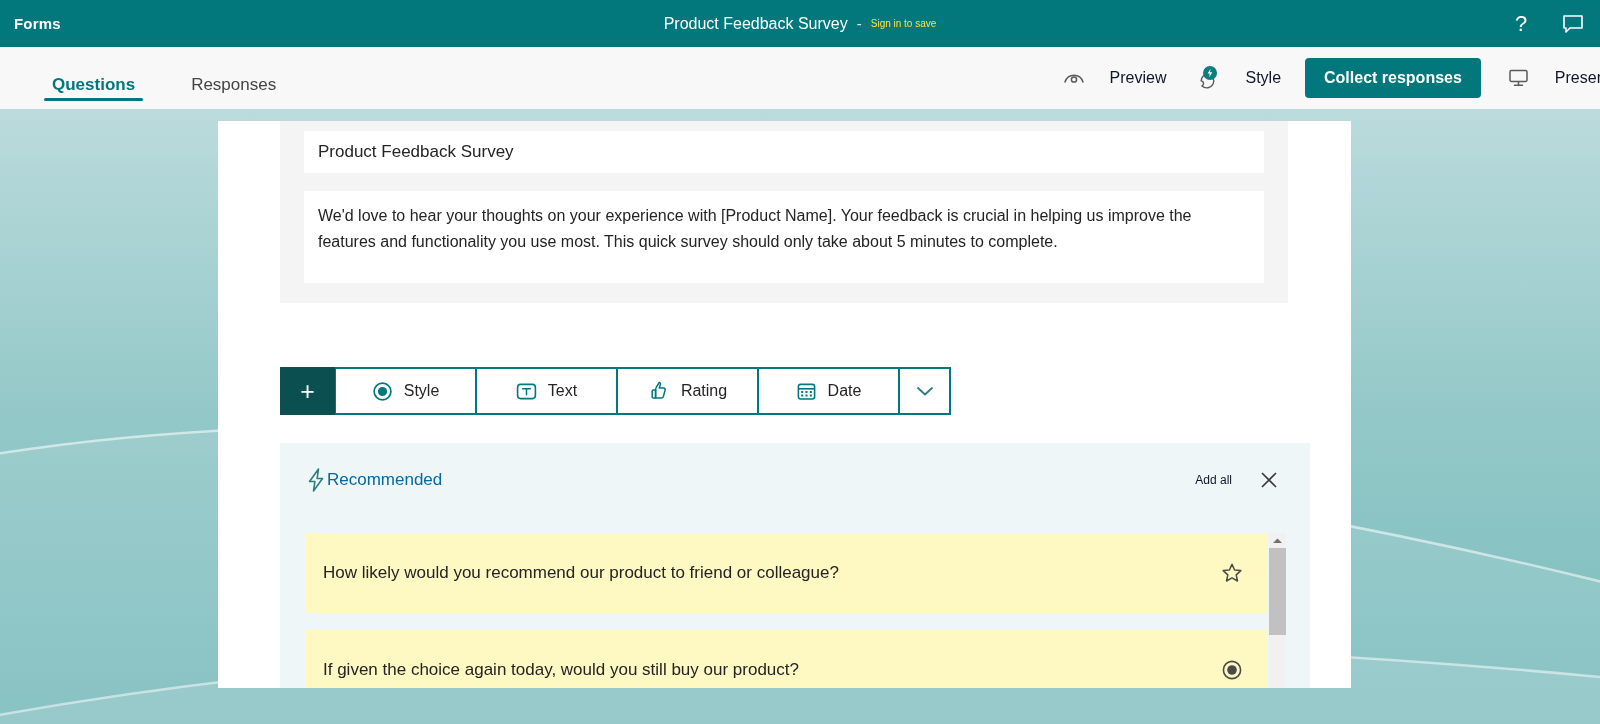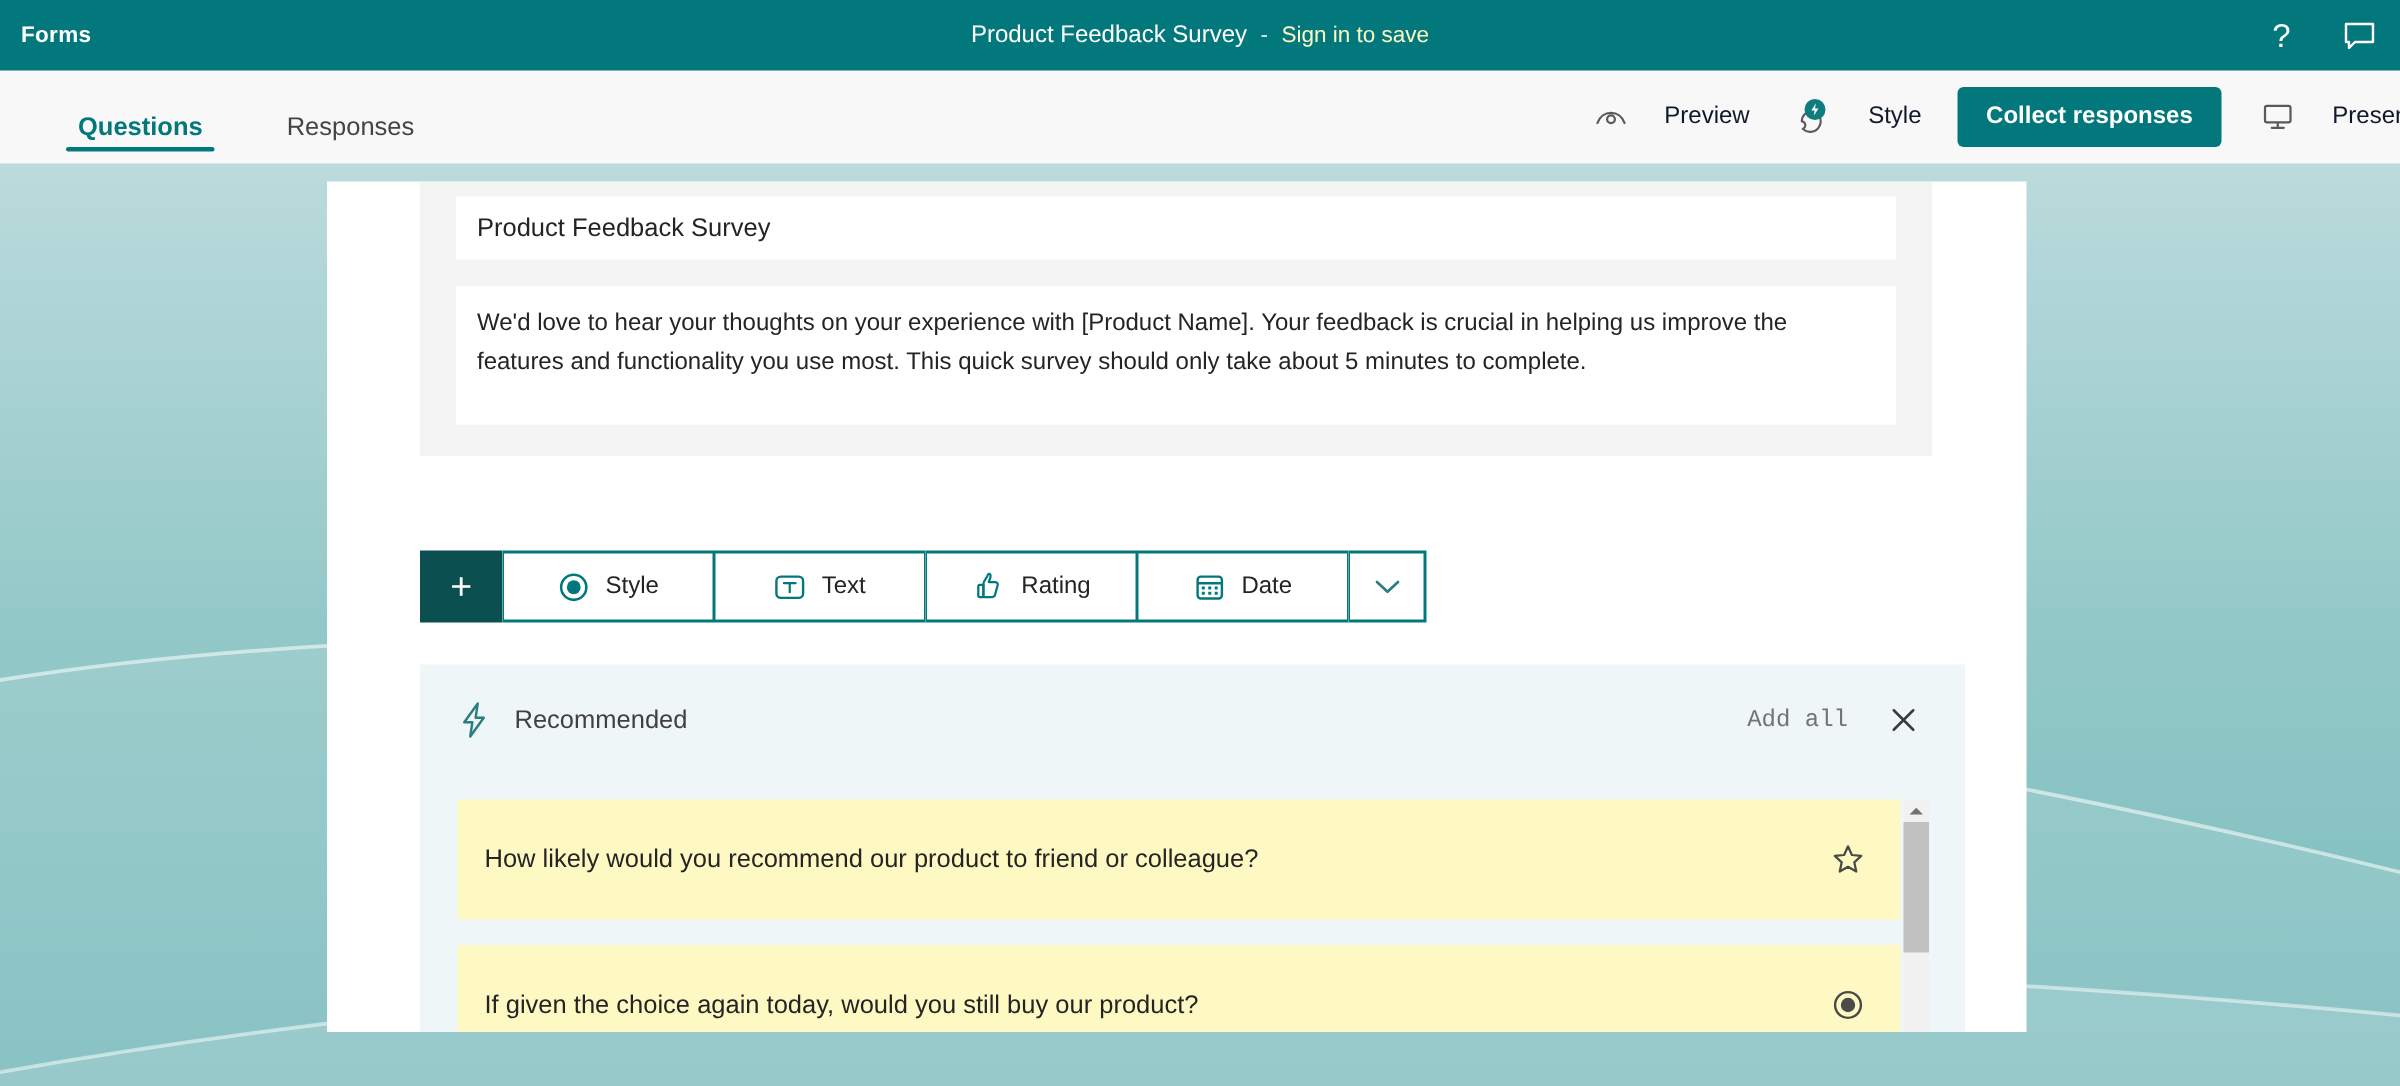--- a/index.html
+++ b/index.html
@@ -32,21 +32,21 @@
     margin-left: 14px; letter-spacing: .2px;
   }
   .topbar-center {
     position: absolute; left: 0; right: 0; top: 0; height: 47px;
     display: flex; align-items: center; justify-content: center;
     gap: 9px; pointer-events: none;
   }
   .topbar-center > * { pointer-events: auto; }
   .form-title-top { color: #ffffff; font-size: 16px; }
   .dash { color: #dcecec; font-size: 15px; }
-  .signin-link { color: #fef9c3; font-size: 15px; text-decoration: none; cursor: pointer; }
+  .signin-link { color: #fde047; font-size: 10px; text-decoration: none; cursor: pointer; }
   .topbar-right {
     position: absolute; right: 12px; top: 0; height: 47px;
     display: flex; align-items: center; gap: 22px;
   }
   .tb-icon {
     width: 30px; height: 30px;
     display: flex; align-items: center; justify-content: center;
     cursor: pointer; color: #ffffff;
   }
   .help-glyph { font-size: 22px; line-height: 1; color: #ffffff; font-weight: 300; }
@@ -144,25 +144,25 @@
 
   
   .rec {
     position: absolute; left: 62px; top: 322px;
     width: 1030px; height: 245px;
     background: #eff6f7;
   }
   .rec-head {
     display: flex; align-items: center; height: 74px; padding: 0 28px 0 25px;
   }
-  .rec-title { font-size: 17px; color: #404040; margin-left: 16px; }
+  .rec-title { font-size: 17px; color: #0369a1; }
   .rec-spacer { flex: 1; }
   .add-all {
-    font-size: 16px; color: #737373; background: none; border: none; cursor: pointer;
-    font-family: Liberation Mono, monospace; padding: 4px 8px;
+    font-size: 12px; color: #0f172a; background: none; border: none; cursor: pointer;
+    font-family: Liberation Sans, sans-serif; padding: 4px 8px;
   }
   .close-x {
     background: none; border: none; cursor: pointer; margin-left: 16px;
     width: 26px; height: 26px; display: flex; align-items: center; justify-content: center;
   }
 
   .rec-list {
     position: absolute; left: 25px; top: 90px; width: 962px;
   }
   .rec-item {

